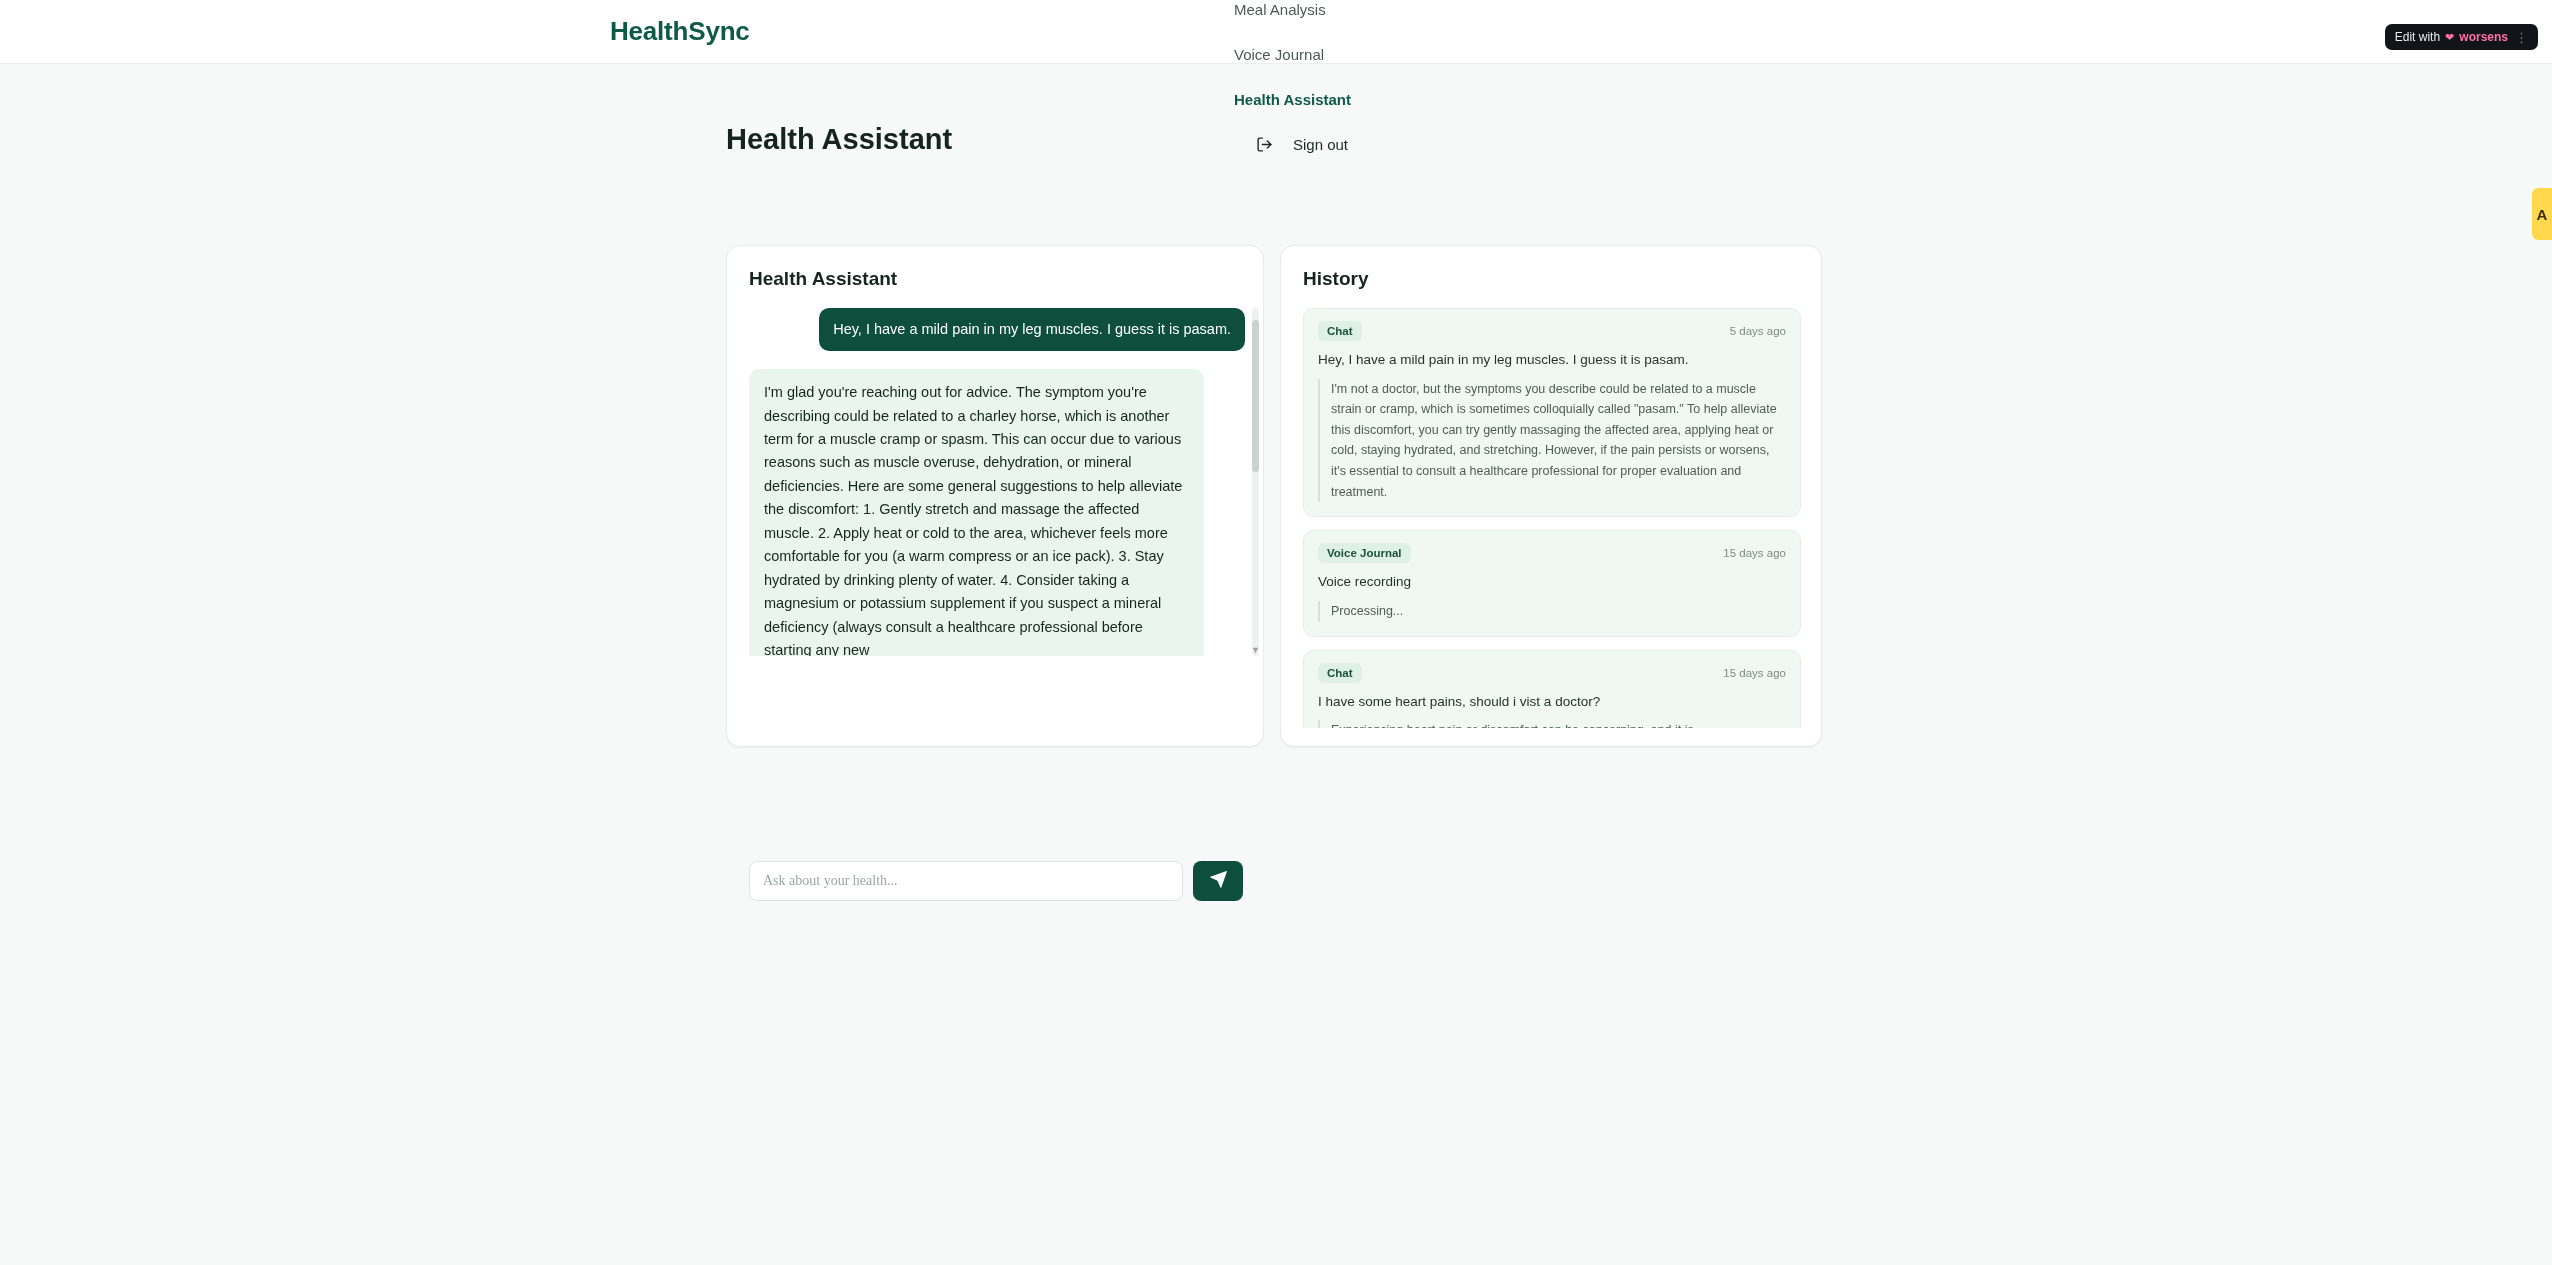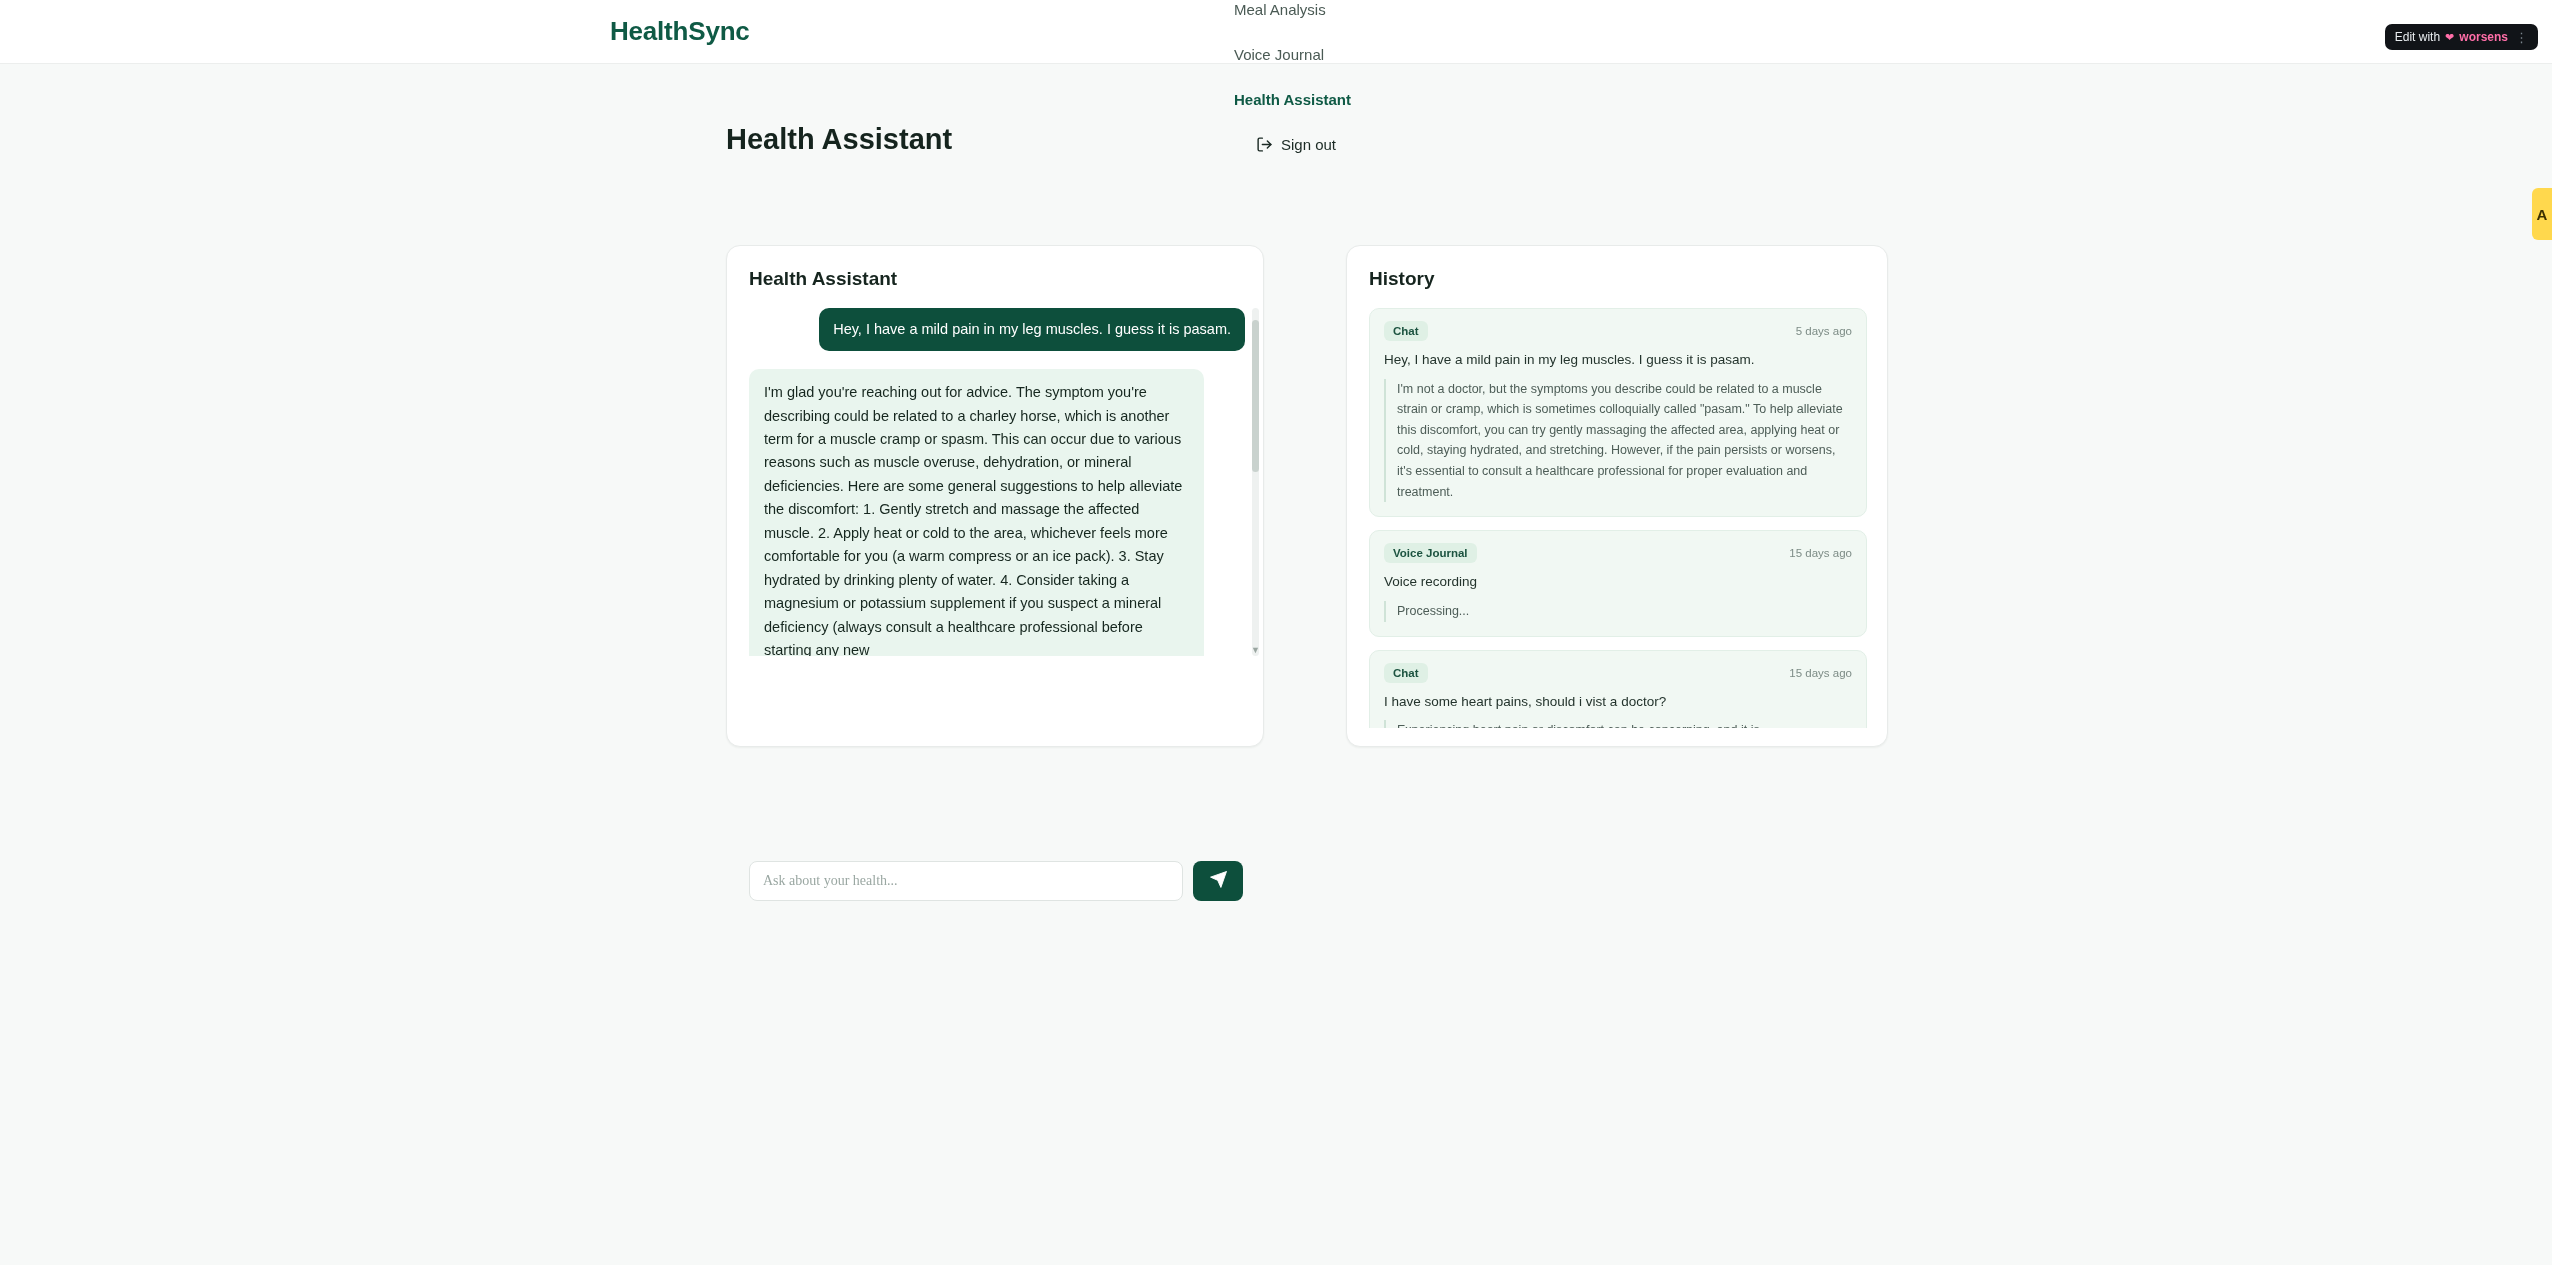--- a/index.html
+++ b/index.html
@@ -39,21 +39,21 @@
   .nav-link {
     font-size: 15px;
     color: #4a5a54;
     white-space: nowrap;
     cursor: pointer;
   }
   .nav-link.active { color: #0f5a45; font-weight: 600; }
   .signout {
     display: flex;
     align-items: center;
-    gap: 8px;
+    gap: 20px;
     margin-left: 22px;
     font-size: 15px;
     color: #1b2a24;
     cursor: pointer;
   }
   .signout svg { display: block; }
 
   
   .page {
     position: relative;
@@ -161,21 +161,21 @@
     width: 50px; height: 40px;
     background: #0d4f3c;
     border: none;
     border-radius: 8px;
     display: flex; align-items: center; justify-content: center;
     cursor: pointer;
   }
 
   
   #history-card {
-    left: 1346px; top: 181px;
+    left: 1280px; top: 181px;
     width: 542px; height: 502px;
     padding: 22px 22px 0 22px;
     overflow: hidden;
   }
   .history-list {
     position: absolute;
     left: 22px; top: 62px;
     width: 498px; height: 420px;
     overflow: hidden;
   }

